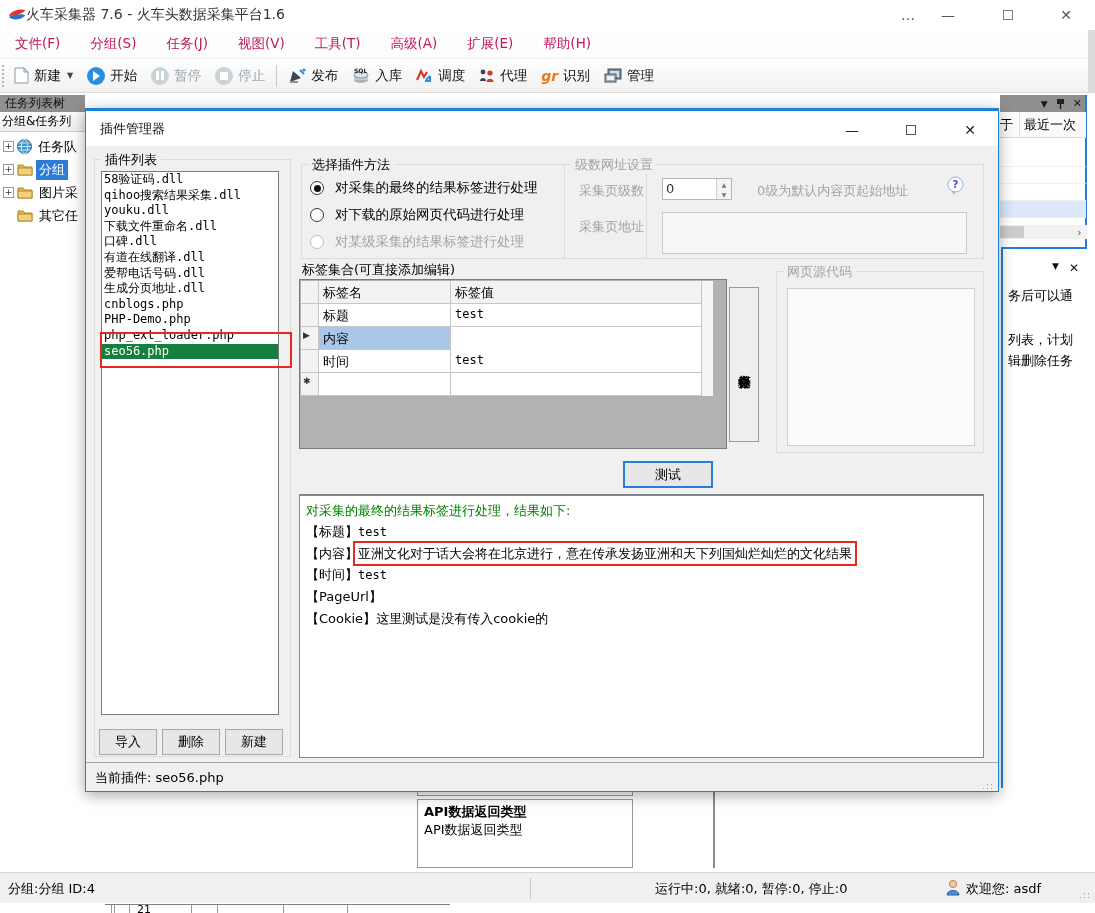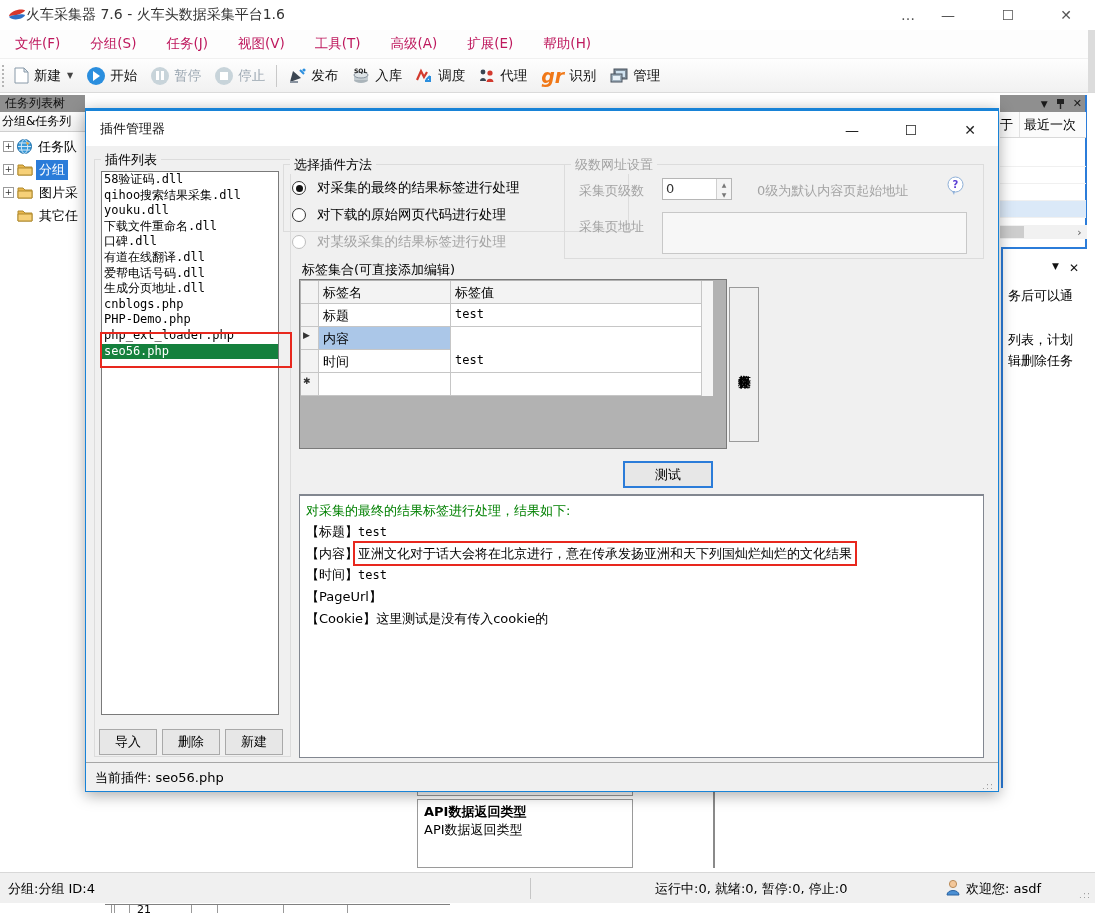--- a/index.html
+++ b/index.html
@@ -255,21 +255,21 @@
         <svg width="16" height="16" viewBox="0 0 16 16">
             <circle cx="4" cy="4" r="2.4" fill="#3b4652"></circle>
             <path d="M1 13 c0-4 6-4 6 0 z" fill="#3b4652"></path>
             <circle cx="11" cy="5" r="2.6" fill="#d23a2e"></circle>
             <path d="M7.5 14 c0-4.5 7-4.5 7 0 z" fill="#d23a2e"></path>
           </svg>
       </span>
       <span>代理</span>
     </div>
     <div class="tb-item">
-      <span style="color:#f07818;font-weight:bold;font-style:italic;font-size:19px;line-height:14px;">gr</span>
+      <span style="color:#f07818;font-weight:bold;font-style:italic;font-size:14px;line-height:14px;">gr</span>
       <span>识别</span>
     </div>
     <div class="tb-item">
       <span>
         <svg width="18" height="16" viewBox="0 0 18 16">
             <rect x="4" y="1" width="13" height="10" fill="#7d8b97" stroke="#4a5560"></rect>
             <rect x="6" y="3" width="9" height="6" fill="#cfe2f0"></rect>
             <rect x="1" y="6" width="11" height="8" fill="#9fb0bd" stroke="#4a5560"></rect>
             <rect x="3" y="8" width="7" height="4" fill="#e8f1f8"></rect>
           </svg>
@@ -419,21 +419,21 @@
       <div class="it">cnblogs.php</div>
       <div class="it">PHP-Demo.php</div>
       <div class="it">php_ext_loader.php</div>
       <div class="it sel">seo56.php</div>
     </div>
     <div class="red-rect" style="left:14px;top:223px;width:192px;height:36px;"></div>
     <div class="btn" style="left:13px;top:620px;width:58px;">导入</div>
     <div class="btn" style="left:76px;top:620px;width:58px;">删除</div>
     <div class="btn" style="left:139px;top:620px;width:58px;">新建</div>
 
-    <div class="groupbox" style="left:197px;top:55px;width:346px;height:68px;">
+    <div class="groupbox" style="left:215px;top:55px;width:346px;height:95px;">
       <span class="gb-label">选择插件方法</span>
       <div class="radio" style="left:8px;top:14px;">
         <span class="rdot on"></span>
         <span>对采集的最终的结果标签进行处理</span>
       </div>
       <div class="radio" style="left:8px;top:41px;">
         <span class="rdot"></span>
         <span>对下载的原始网页代码进行处理</span>
       </div>
       <div class="radio dis" style="left:8px;top:68px;">
@@ -487,20 +487,24 @@
       </div>
       <div class="grow" style="top:93px;">
         <div class="gcell gc0">✱</div>
         <div class="gcell gc1"></div>
         <div class="gcell gc2"></div>
       </div>
       <div class="gscroll"></div>
     </div>
     <div class="vsave">保存标签集合</div>
 
+    <div class="groupbox" style="left:690px;top:162px;width:208px;height:182px;">
+      <span class="gb-label dis">网页源代码</span>
+      <div class="src-area"></div>
+    </div>
 
     <div class="test-btn">测试</div>
 
     <div class="result">
       <div class="green">对采集的最终的结果标签进行处理，结果如下:</div>
       <div><span>【标题】</span><span class="mono">test</span></div>
       <div><span>【内容】</span><span class="red-outline">亚洲文化对于话大会将在北京进行，意在传承发扬亚洲和天下列国灿烂灿烂的文化结果</span></div>
       <div><span>【时间】</span><span class="mono">test</span></div>
       <div><span>【PageUrl】</span><span class="mono"></span></div>
       <div><span>【Cookie】</span><span>这里测试是没有传入cookie的</span></div>

